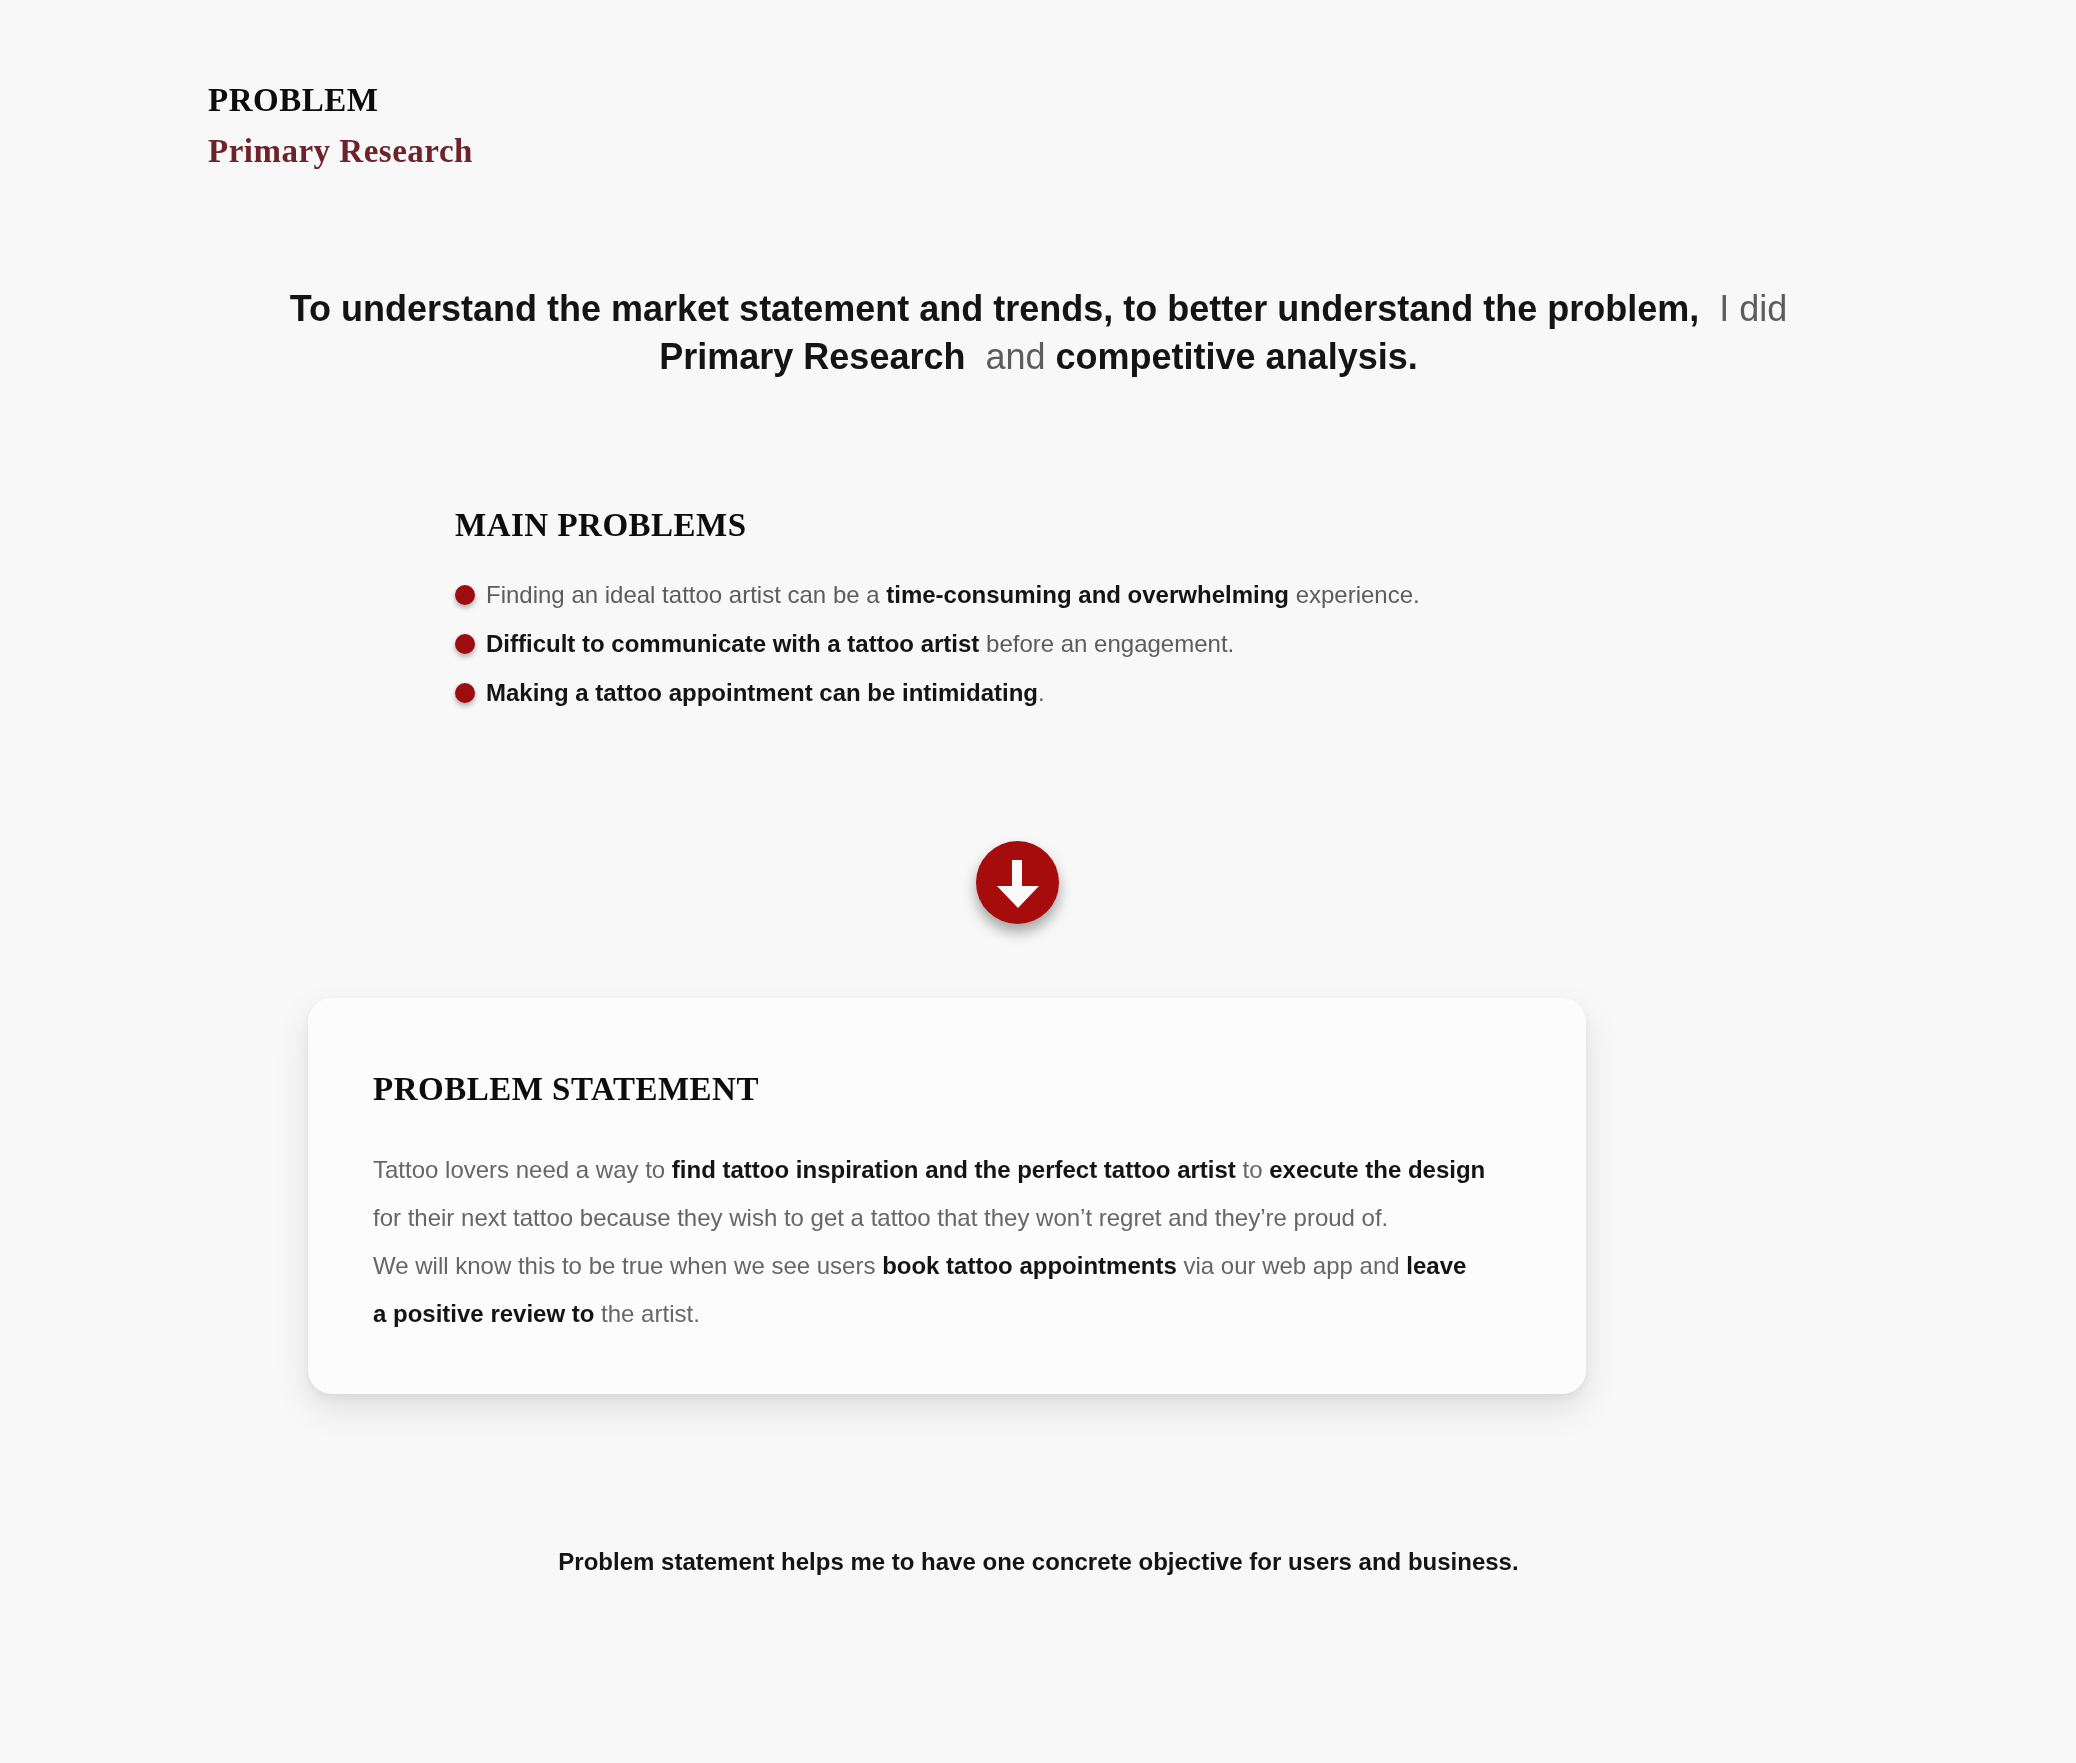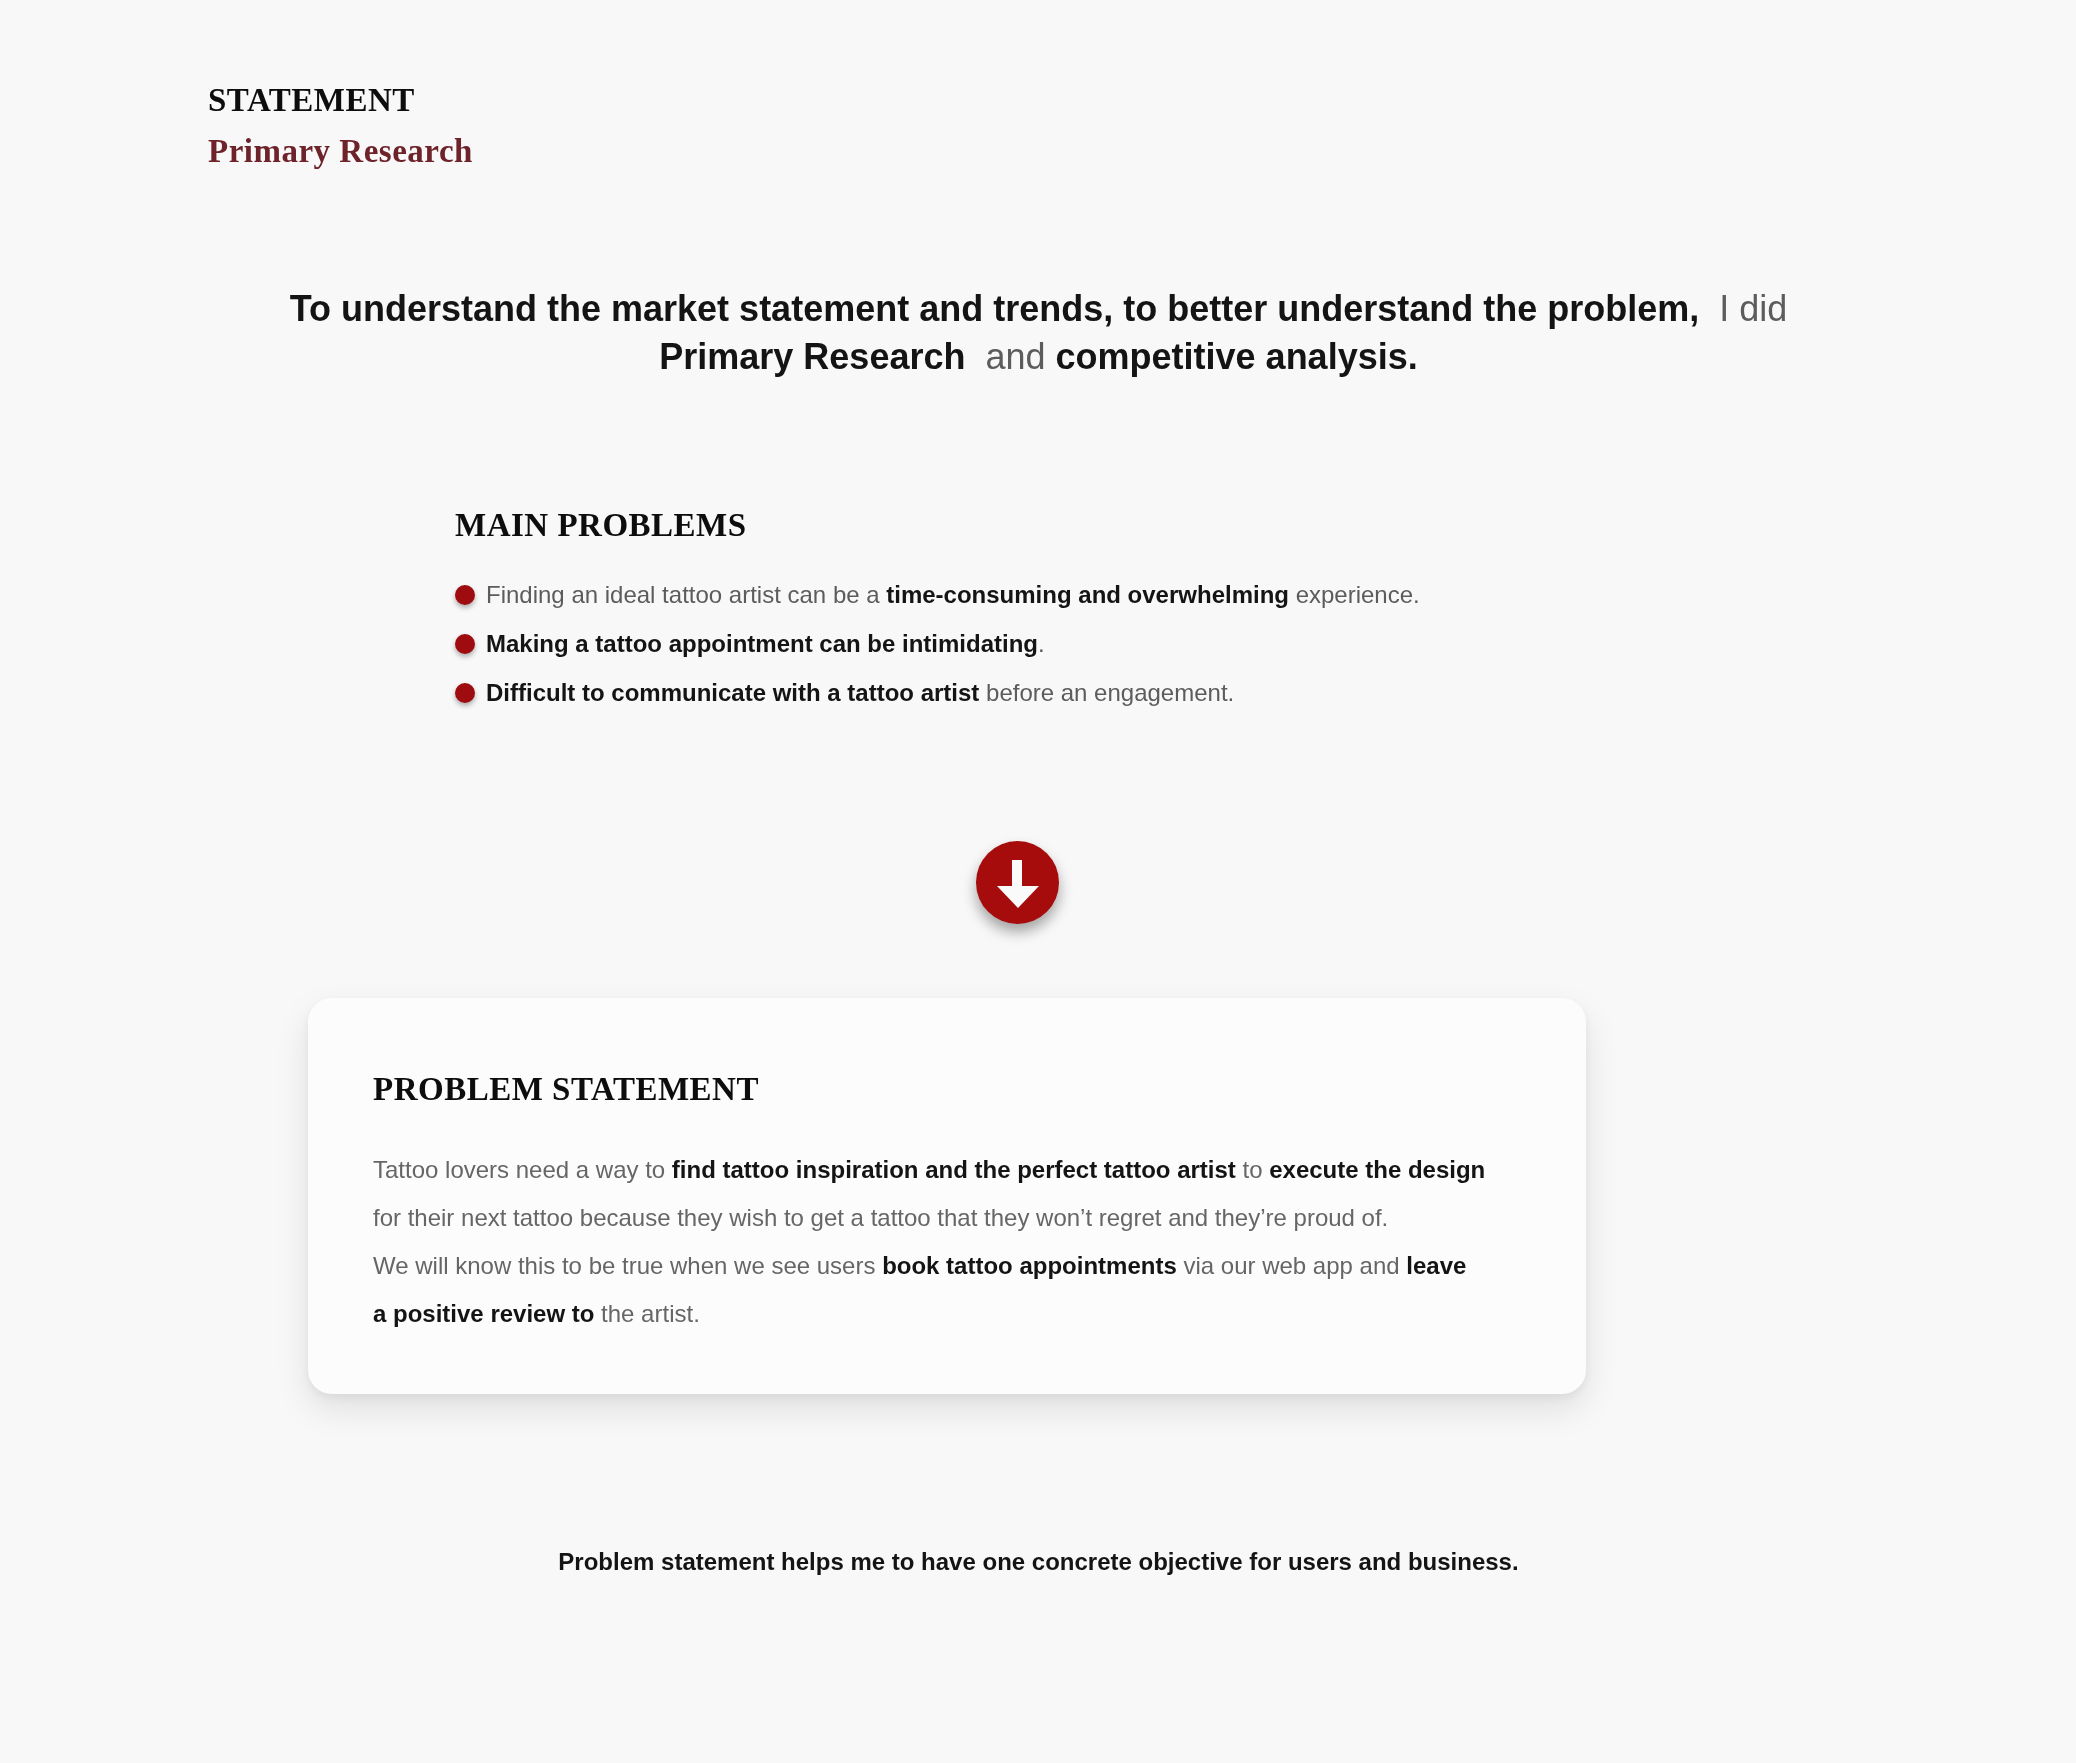--- a/index.html
+++ b/index.html
@@ -43,43 +43,43 @@
 
   
   .note{position:absolute;left:0;top:1547px;width:100%;text-align:center;font-size:24px;line-height:30px;font-weight:700;color:var(--text-dark);}
 </style>
 </head>
 <body>
 
 <div class="page">
 
   <header class="hdr">
-    <div class="eyebrow">STATEMENT</div>
+    <div class="eyebrow">PROBLEM</div>
     <div class="hdr-title">Primary Research</div>
   </header>
 
   <div class="intro">
     <div class="intro-line"><span class="b">To understand the market statement and trends, to better understand the problem,</span><span class="g">  I did</span></div>
     <div class="intro-line"><span class="b">Primary Research</span><span class="g">  and </span><span class="b">competitive analysis.</span></div>
   </div>
 
   <section class="problems">
     <h2>MAIN PROBLEMS</h2>
     <ul>
       <li>
           <span class="dot"></span>
           <p><span class="g">Finding an ideal tattoo artist can be a </span><span class="b">time-consuming and overwhelming</span><span class="g"> experience.</span></p>
         </li>
       <li>
           <span class="dot"></span>
-          <p><span class="b">Making a tattoo appointment can be intimidating</span><span class="g">.</span></p>
+          <p><span class="b">Difficult to communicate with a tattoo artist</span><span class="g"> before an engagement.</span></p>
         </li>
       <li>
           <span class="dot"></span>
-          <p><span class="b">Difficult to communicate with a tattoo artist</span><span class="g"> before an engagement.</span></p>
+          <p><span class="b">Making a tattoo appointment can be intimidating</span><span class="g">.</span></p>
         </li>
     </ul>
   </section>
 
   <div class="arrow-circle">
     <div class="arrow-glyph">
       <div class="arrow-stem"></div>
       <div class="arrow-head"></div>
     </div>
   </div>

